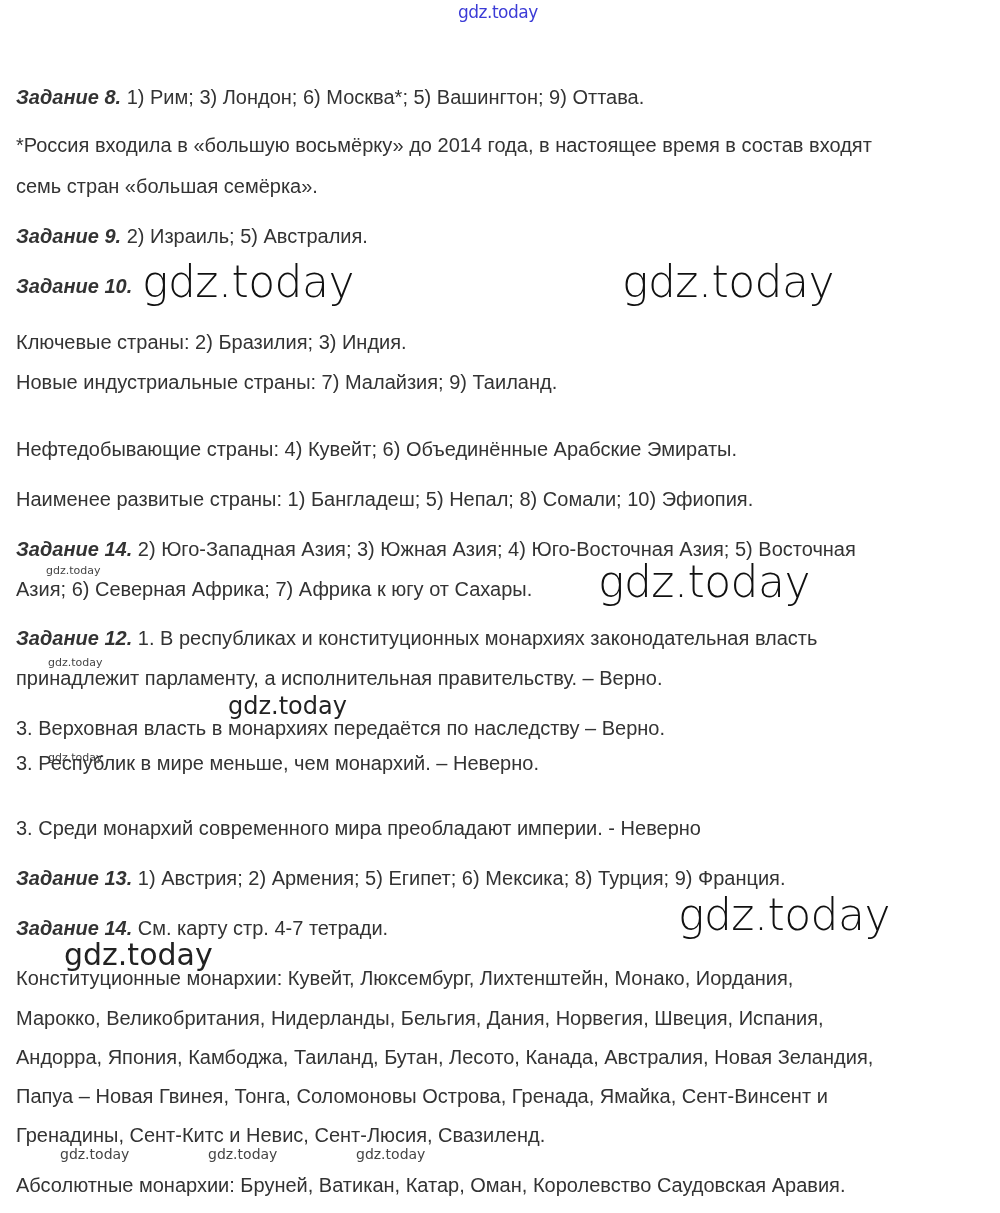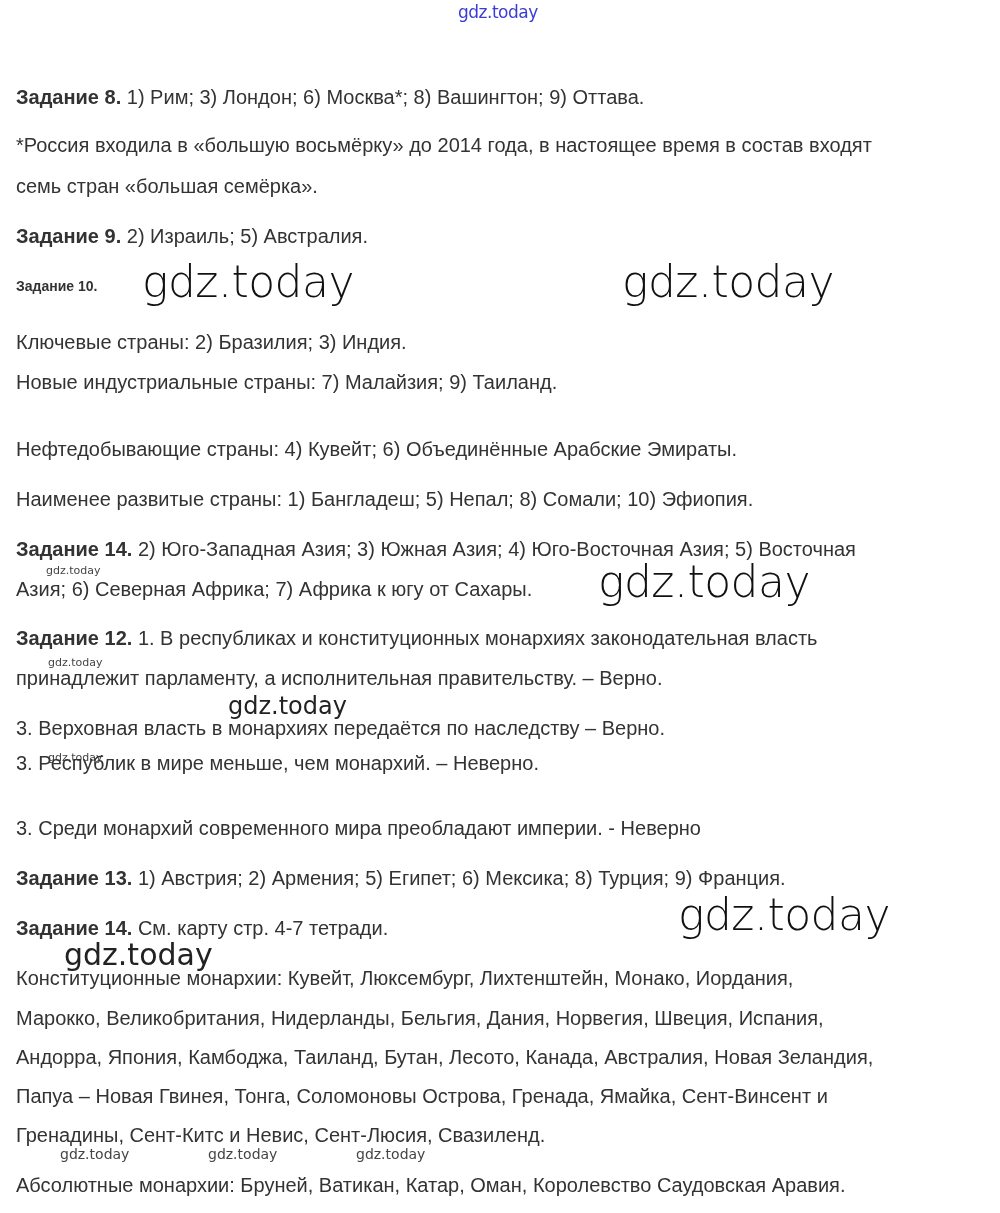--- a/index.html
+++ b/index.html
@@ -4,21 +4,21 @@
 <style>
   html, body { margin: 0; padding: 0; background: #ffffff; }
   body {
     width: 1000px; height: 1213px; position: relative; overflow: hidden;
     font-family: "Liberation Sans", sans-serif; color: #333333;
   }
   .line {
     position: absolute; left: 16px; font-size: 20px; line-height: 24px;
     white-space: nowrap; color: #333333;
   }
-  .line b { font-weight: bold; }
+  .line b { font-weight: bold; font-style: italic; }
   .wm-top {
     position: absolute; left: 458px; top: 2px; font-size: 17px;
     color: #3b3bd6; font-family: "DejaVu Sans", sans-serif; letter-spacing: -0.5px;
   }
   .wm-big {
     position: absolute; font-family: "DejaVu Sans", sans-serif; font-weight: 200;
     font-size: 44px; color: #111111; line-height: 44px; letter-spacing: -0.5px;
   }
   .wm-mid {
     position: absolute; font-family: "DejaVu Sans", sans-serif;
@@ -31,27 +31,27 @@
   .wm-small2 {
     position: absolute; font-family: "DejaVu Sans", sans-serif;
     font-size: 14px; color: #444444; line-height: 14px;
   }
 </style>
 </head>
 <body>
 
 <div class="wm-top">gdz.today</div>
 
-<div class="line" style="top:85px"><b>Задание 8.</b><span> 1) Рим; 3) Лондон; 6) Москва*; 8) Вашингтон; 9) Оттава.</span></div>
+<div class="line" style="top:85px"><b>Задание 8.</b><span> 1) Рим; 3) Лондон; 6) Москва*; 5) Вашингтон; 9) Оттава.</span></div>
 <div class="line" style="top:133px">*Россия входила в «большую восьмёрку» до 2014 года, в настоящее время в состав входят</div>
 <div class="line" style="top:174px">семь стран «большая семёрка».</div>
 
 <div class="line" style="top:224px"><b>Задание 9.</b><span> 2) Израиль; 5) Австралия.</span></div>
 
-<div class="line" style="top:274px; font-size:14px"><b>Задание 10.</b></div>
+<div class="line" style="top:274px; font-size:20px"><b>Задание 10.</b></div>
 <div class="wm-big" style="left:142px; top:260px">gdz.today</div>
 <div class="wm-big" style="left:622px; top:260px">gdz.today</div>
 
 <div class="line" style="top:330px">Ключевые страны: 2) Бразилия; 3) Индия.</div>
 <div class="line" style="top:370px">Новые индустриальные страны: 7) Малайзия; 9) Таиланд.</div>
 <div class="line" style="top:437px">Нефтедобывающие страны: 4) Кувейт; 6) Объединённые Арабские Эмираты.</div>
 <div class="line" style="top:487px">Наименее развитые страны: 1) Бангладеш; 5) Непал; 8) Сомали; 10) Эфиопия.</div>
 
 <div class="line" style="top:537px"><b>Задание 14.</b><span> 2) Юго-Западная Азия; 3) Южная Азия; 4) Юго-Восточная Азия; 5) Восточная</span></div>
 <div class="wm-small" style="left:46px; top:565px">gdz.today</div>

